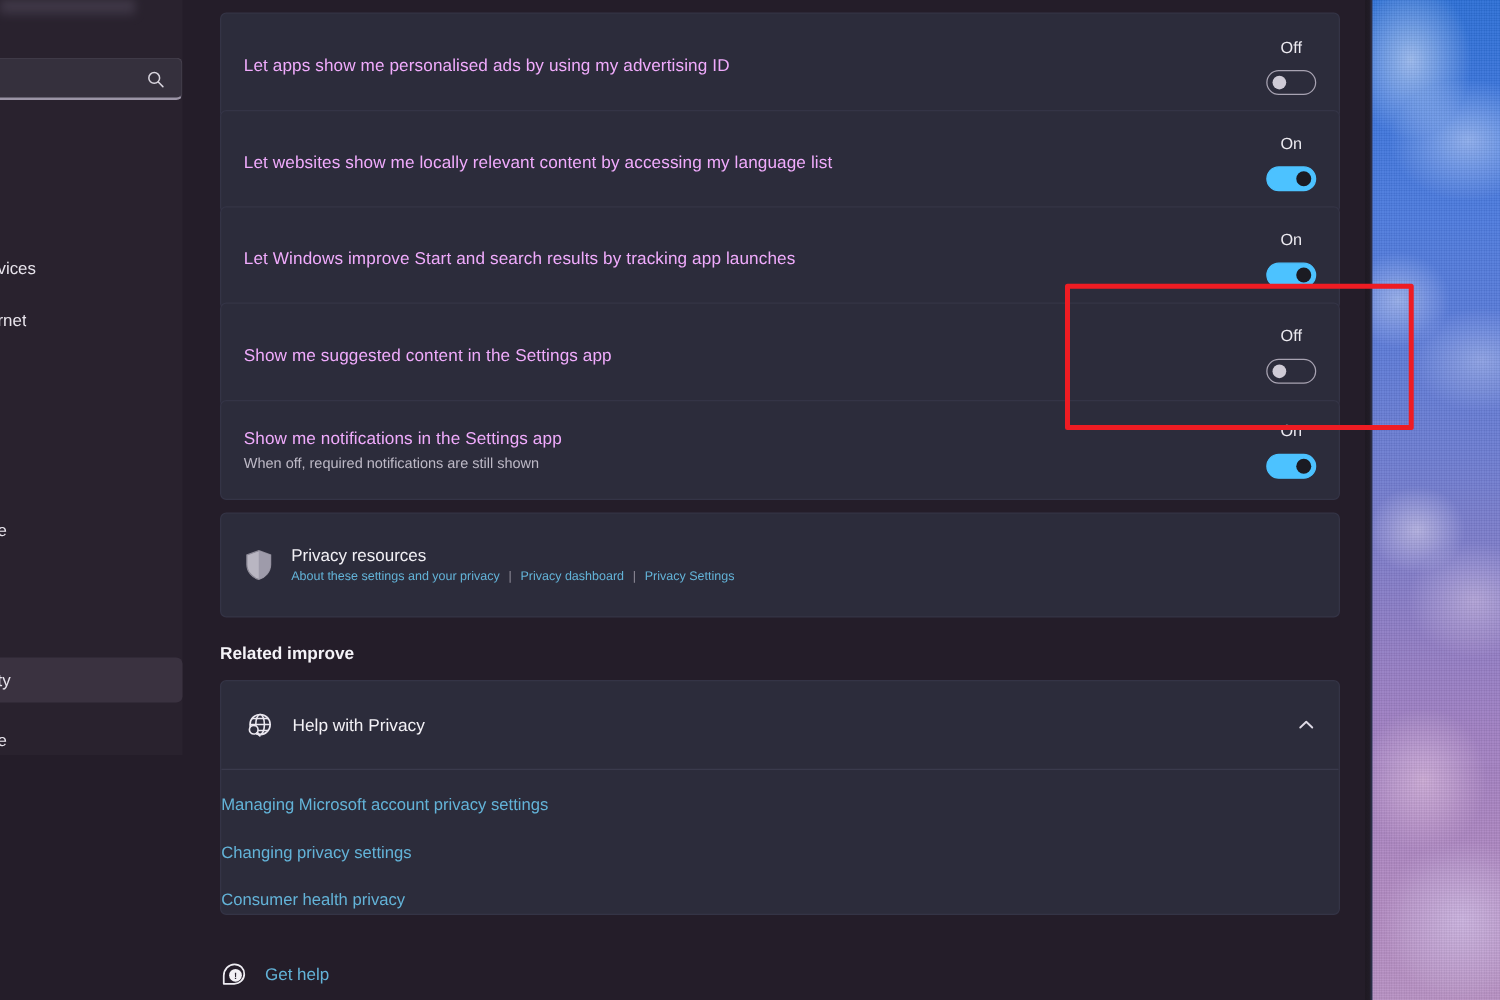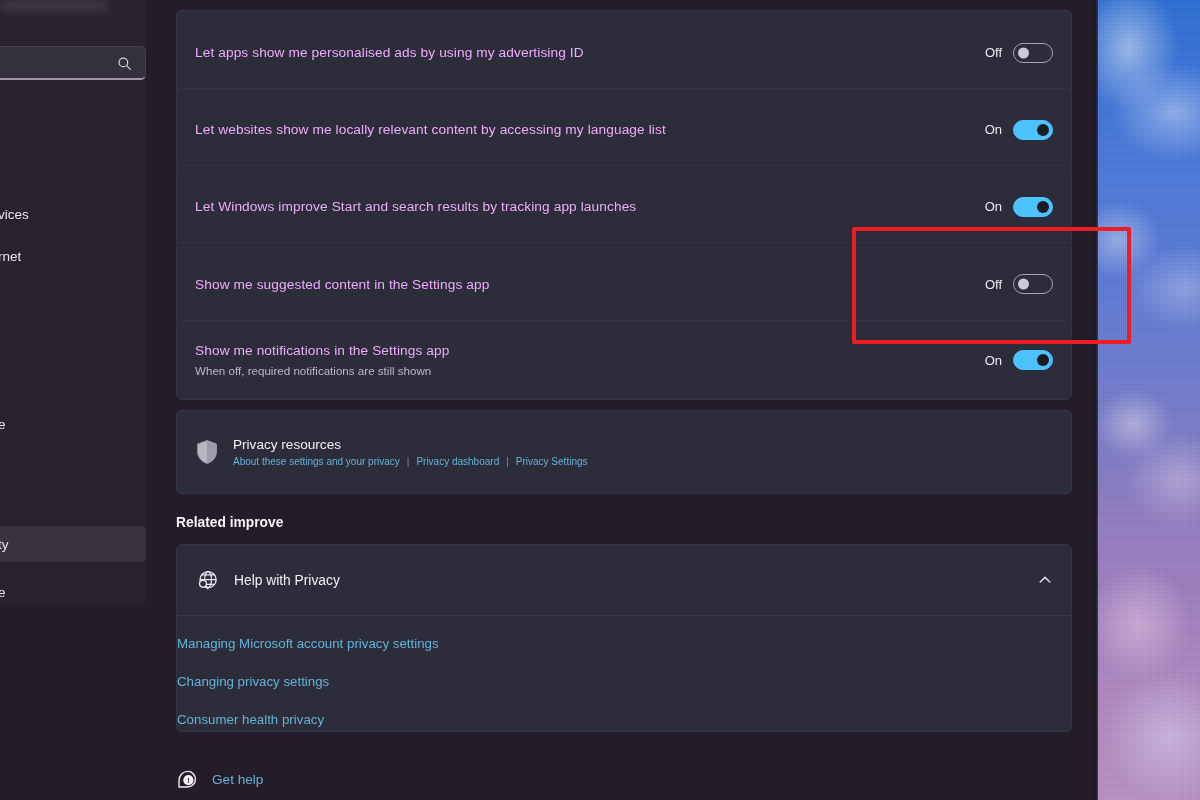--- a/index.html
+++ b/index.html
@@ -100,21 +100,21 @@
     padding:0 18px 0 18px;
   }
   .setting-texts{ flex:1; min-width:0; }
   .setting-title{
     font-size:13.7px; color:#f0abfc; letter-spacing:.1px;
   }
   .setting-sub{
     font-size:11.6px; color:#bdb9c6; margin-top:6px;
   }
   .toggle-wrap{
-    display:flex; align-items:center; gap:11px; flex-shrink:0;
+    display:flex; align-items:center; gap:11px; flex-shrink:0;flex-direction:column;
   }
   .toggle-state{ font-size:13px; color:#eceaf0; }
   .switch{
     position:relative; width:40px; height:20px; border-radius:10px;
     flex-shrink:0;
   }
   .switch.off{ background:transparent; border:1.4px solid #a8a3b2; }
   .switch.on { background:#4cc2ff; border:1.4px solid #4cc2ff; }
   .knob{ position:absolute; top:50%; transform:translateY(-50%); border-radius:50%; }
   .switch.off .knob{ left:3.5px; width:11px; height:11px; background:#cfcbd6; }

